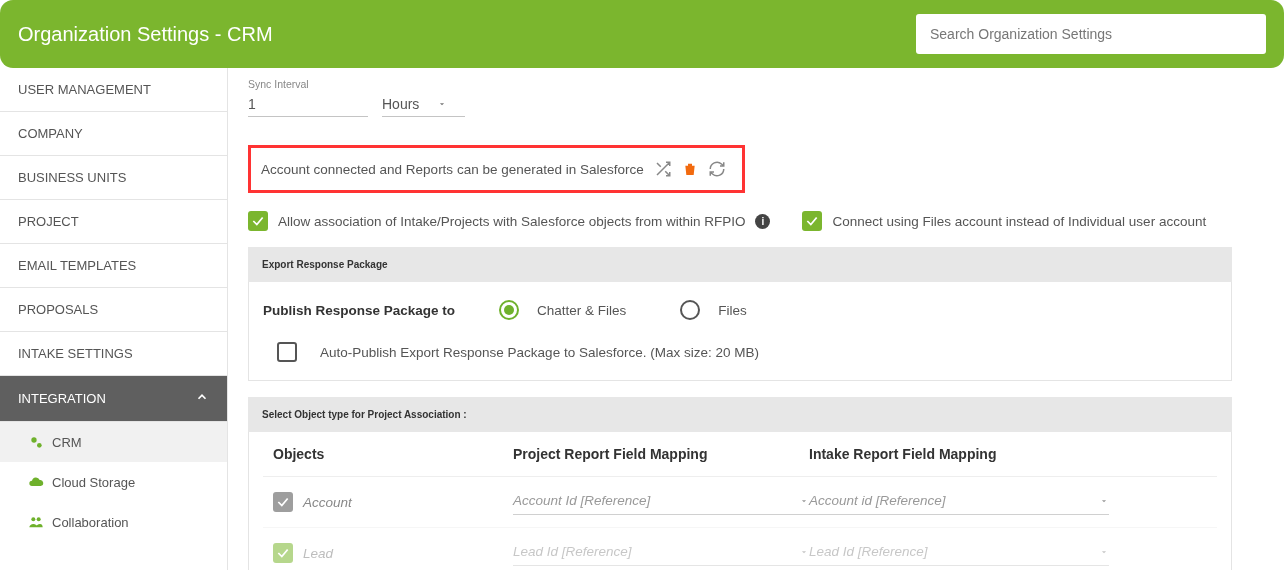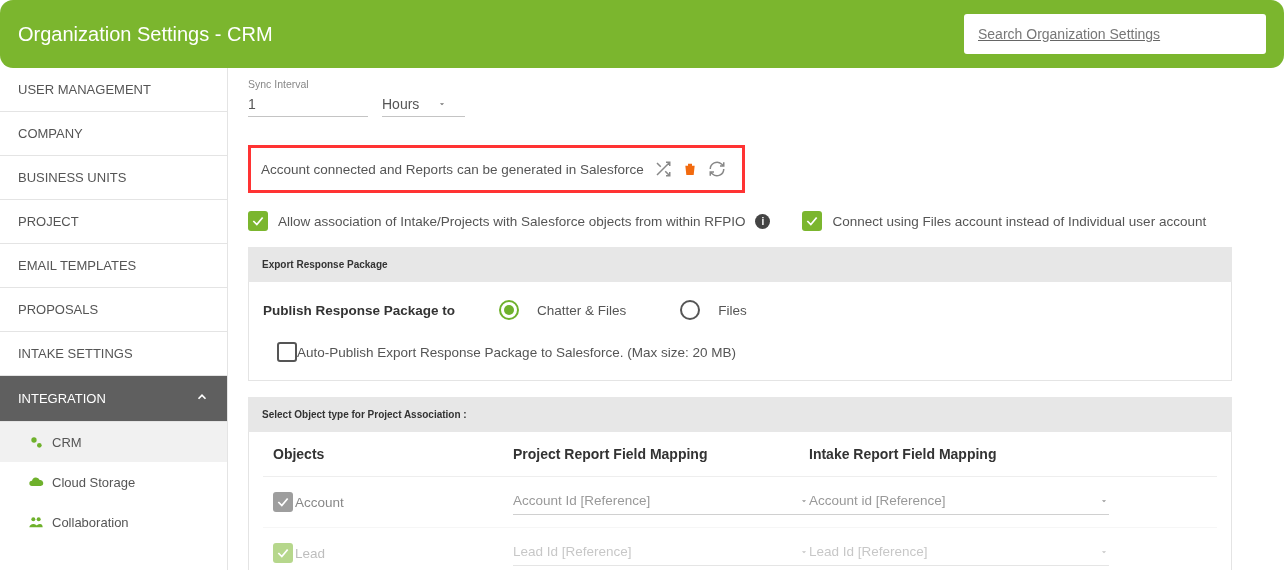--- a/index.html
+++ b/index.html
@@ -11,26 +11,25 @@
     align-items: center;
     justify-content: space-between;
     padding: 0 18px 0 18px;
     border-radius: 13px;
   }
   .header-title { color: #fff; font-size: 20px; font-weight: 400; }
   .search-box {
     background: #fff;
     border-radius: 3px;
     height: 40px;
-    width: 302px;
+    width: 350px;
     border: none;
     padding: 0 14px;
     font-size: 14px;
     color: #666;
-    text-decoration: underline;
   }
   .search-box::placeholder { color: #777; }
   .layout { display: flex; height: calc(570px - 68px); }
   .sidebar {
     width: 228px;
     border-right: 1px solid #e4e4e4;
     overflow-y: auto;
     position: relative;
   }
   .sidebar::-webkit-scrollbar { width: 10px; }
@@ -132,29 +131,29 @@
   .radio {
     width: 20px; height: 20px;
     border: 2px solid #555;
     border-radius: 50%;
     display: inline-flex;
     align-items: center;
     justify-content: center;
   }
   .radio.selected { border-color: #6fb12c; }
   .radio.selected .dot { width: 10px; height: 10px; background: #6fb12c; border-radius: 50%; }
-  .auto-row { display: flex; align-items: center; gap: 0; margin-top: 22px; margin-left: 14px; color: #555; font-size: 13.5px;}
+  .auto-row { display: flex; align-items: center; gap: 23px; margin-top: 22px; margin-left: 14px; color: #555; font-size: 13.5px;}
   .table { width: 100%; }
   .thead { display: flex; padding: 14px 10px; }
   .th { font-size: 14px; font-weight: 600; color: #333; }
   .col1 { width: 240px; }
   .col2 { width: 296px; }
   .col3 { flex: 1; }
   .trow { display: flex; padding: 12px 10px; align-items: center; border-top: 1px solid #eee; }
-  .tcell { display: flex; align-items: center; gap: 2px; color: #888; font-size: 13.5px; }
+  .tcell { display: flex; align-items: center; gap: 10px; color: #888; font-size: 13.5px; font-style: italic; }
   .dropdown-cell {
     border-bottom: 1px solid #d0d0d0;
     display: flex;
     justify-content: space-between;
     align-items: center;
     padding: 4px 0 6px 0;
     width: 300px;
     color: #999;
     font-size: 13.5px;
     cursor: pointer;

